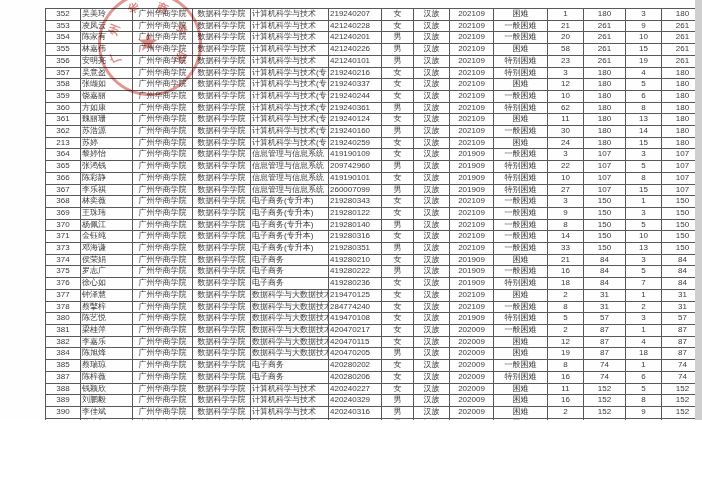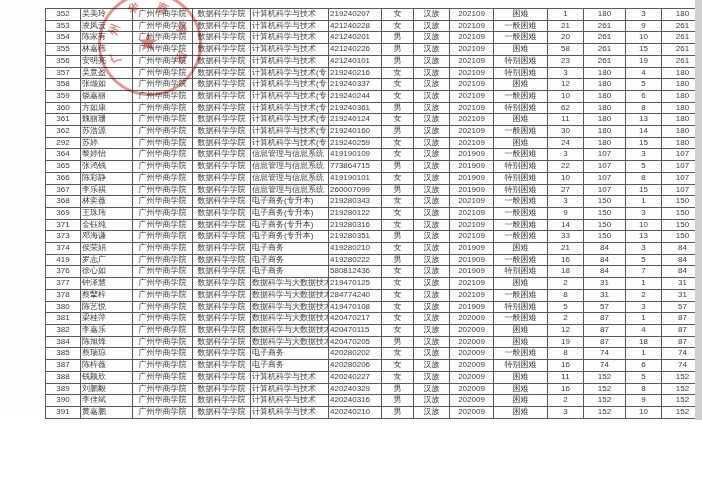--- a/index.html
+++ b/index.html
@@ -233,21 +233,21 @@
           <td class="ac">男</td>
           <td class="ac">汉族</td>
           <td class="ac">202109</td>
           <td class="ac">一般困难</td>
           <td class="ac">30</td>
           <td class="ac">180</td>
           <td class="ac">14</td>
           <td class="ac">180</td>
         </tr>
         <tr>
-          <td class="ac">292</td>
+          <td class="ac">213</td>
           <td class="al">苏婷</td>
           <td class="ac">广州华商学院</td>
           <td class="ac">数据科学学院</td>
           <td class="al">计算机科学与技术(专</td>
           <td class="al">219240259</td>
           <td class="ac">女</td>
           <td class="ac">汉族</td>
           <td class="ac">202109</td>
           <td class="ac">困难</td>
           <td class="ac">24</td>
@@ -270,21 +270,21 @@
           <td class="ac">107</td>
           <td class="ac">3</td>
           <td class="ac">107</td>
         </tr>
         <tr>
           <td class="ac">365</td>
           <td class="al">张鸿钱</td>
           <td class="ac">广州华商学院</td>
           <td class="ac">数据科学学院</td>
           <td class="al">信息管理与信息系统</td>
-          <td class="al">773864715</td>
+          <td class="al">209742960</td>
           <td class="ac">男</td>
           <td class="ac">汉族</td>
           <td class="ac">201909</td>
           <td class="ac">特别困难</td>
           <td class="ac">22</td>
           <td class="ac">107</td>
           <td class="ac">5</td>
           <td class="ac">107</td>
         </tr>
         <tr>
@@ -345,20 +345,36 @@
           <td class="ac">女</td>
           <td class="ac">汉族</td>
           <td class="ac">202109</td>
           <td class="ac">一般困难</td>
           <td class="ac">9</td>
           <td class="ac">150</td>
           <td class="ac">3</td>
           <td class="ac">150</td>
         </tr>
         <tr>
+          <td class="ac">370</td>
+          <td class="al">杨佩江</td>
+          <td class="ac">广州华商学院</td>
+          <td class="ac">数据科学学院</td>
+          <td class="al">电子商务(专升本)</td>
+          <td class="al">219280140</td>
+          <td class="ac">男</td>
+          <td class="ac">汉族</td>
+          <td class="ac">202109</td>
+          <td class="ac">一般困难</td>
+          <td class="ac">8</td>
+          <td class="ac">150</td>
+          <td class="ac">5</td>
+          <td class="ac">150</td>
+        </tr>
+        <tr>
           <td class="ac">371</td>
           <td class="al">金钰纯</td>
           <td class="ac">广州华商学院</td>
           <td class="ac">数据科学学院</td>
           <td class="al">电子商务(专升本)</td>
           <td class="al">219280316</td>
           <td class="ac">女</td>
           <td class="ac">汉族</td>
           <td class="ac">202109</td>
           <td class="ac">一般困难</td>
@@ -393,42 +409,42 @@
           <td class="ac">女</td>
           <td class="ac">汉族</td>
           <td class="ac">201909</td>
           <td class="ac">困难</td>
           <td class="ac">21</td>
           <td class="ac">84</td>
           <td class="ac">3</td>
           <td class="ac">84</td>
         </tr>
         <tr>
-          <td class="ac">419</td>
+          <td class="ac">375</td>
           <td class="al">罗志广</td>
           <td class="ac">广州华商学院</td>
           <td class="ac">数据科学学院</td>
           <td class="al">电子商务</td>
           <td class="al">419280222</td>
           <td class="ac">男</td>
           <td class="ac">汉族</td>
           <td class="ac">201909</td>
           <td class="ac">一般困难</td>
           <td class="ac">16</td>
           <td class="ac">84</td>
           <td class="ac">5</td>
           <td class="ac">84</td>
         </tr>
         <tr>
           <td class="ac">376</td>
           <td class="al">徐心如</td>
           <td class="ac">广州华商学院</td>
           <td class="ac">数据科学学院</td>
           <td class="al">电子商务</td>
-          <td class="al">580812436</td>
+          <td class="al">419280236</td>
           <td class="ac">女</td>
           <td class="ac">汉族</td>
           <td class="ac">201909</td>
           <td class="ac">特别困难</td>
           <td class="ac">18</td>
           <td class="ac">84</td>
           <td class="ac">7</td>
           <td class="ac">84</td>
         </tr>
         <tr>

